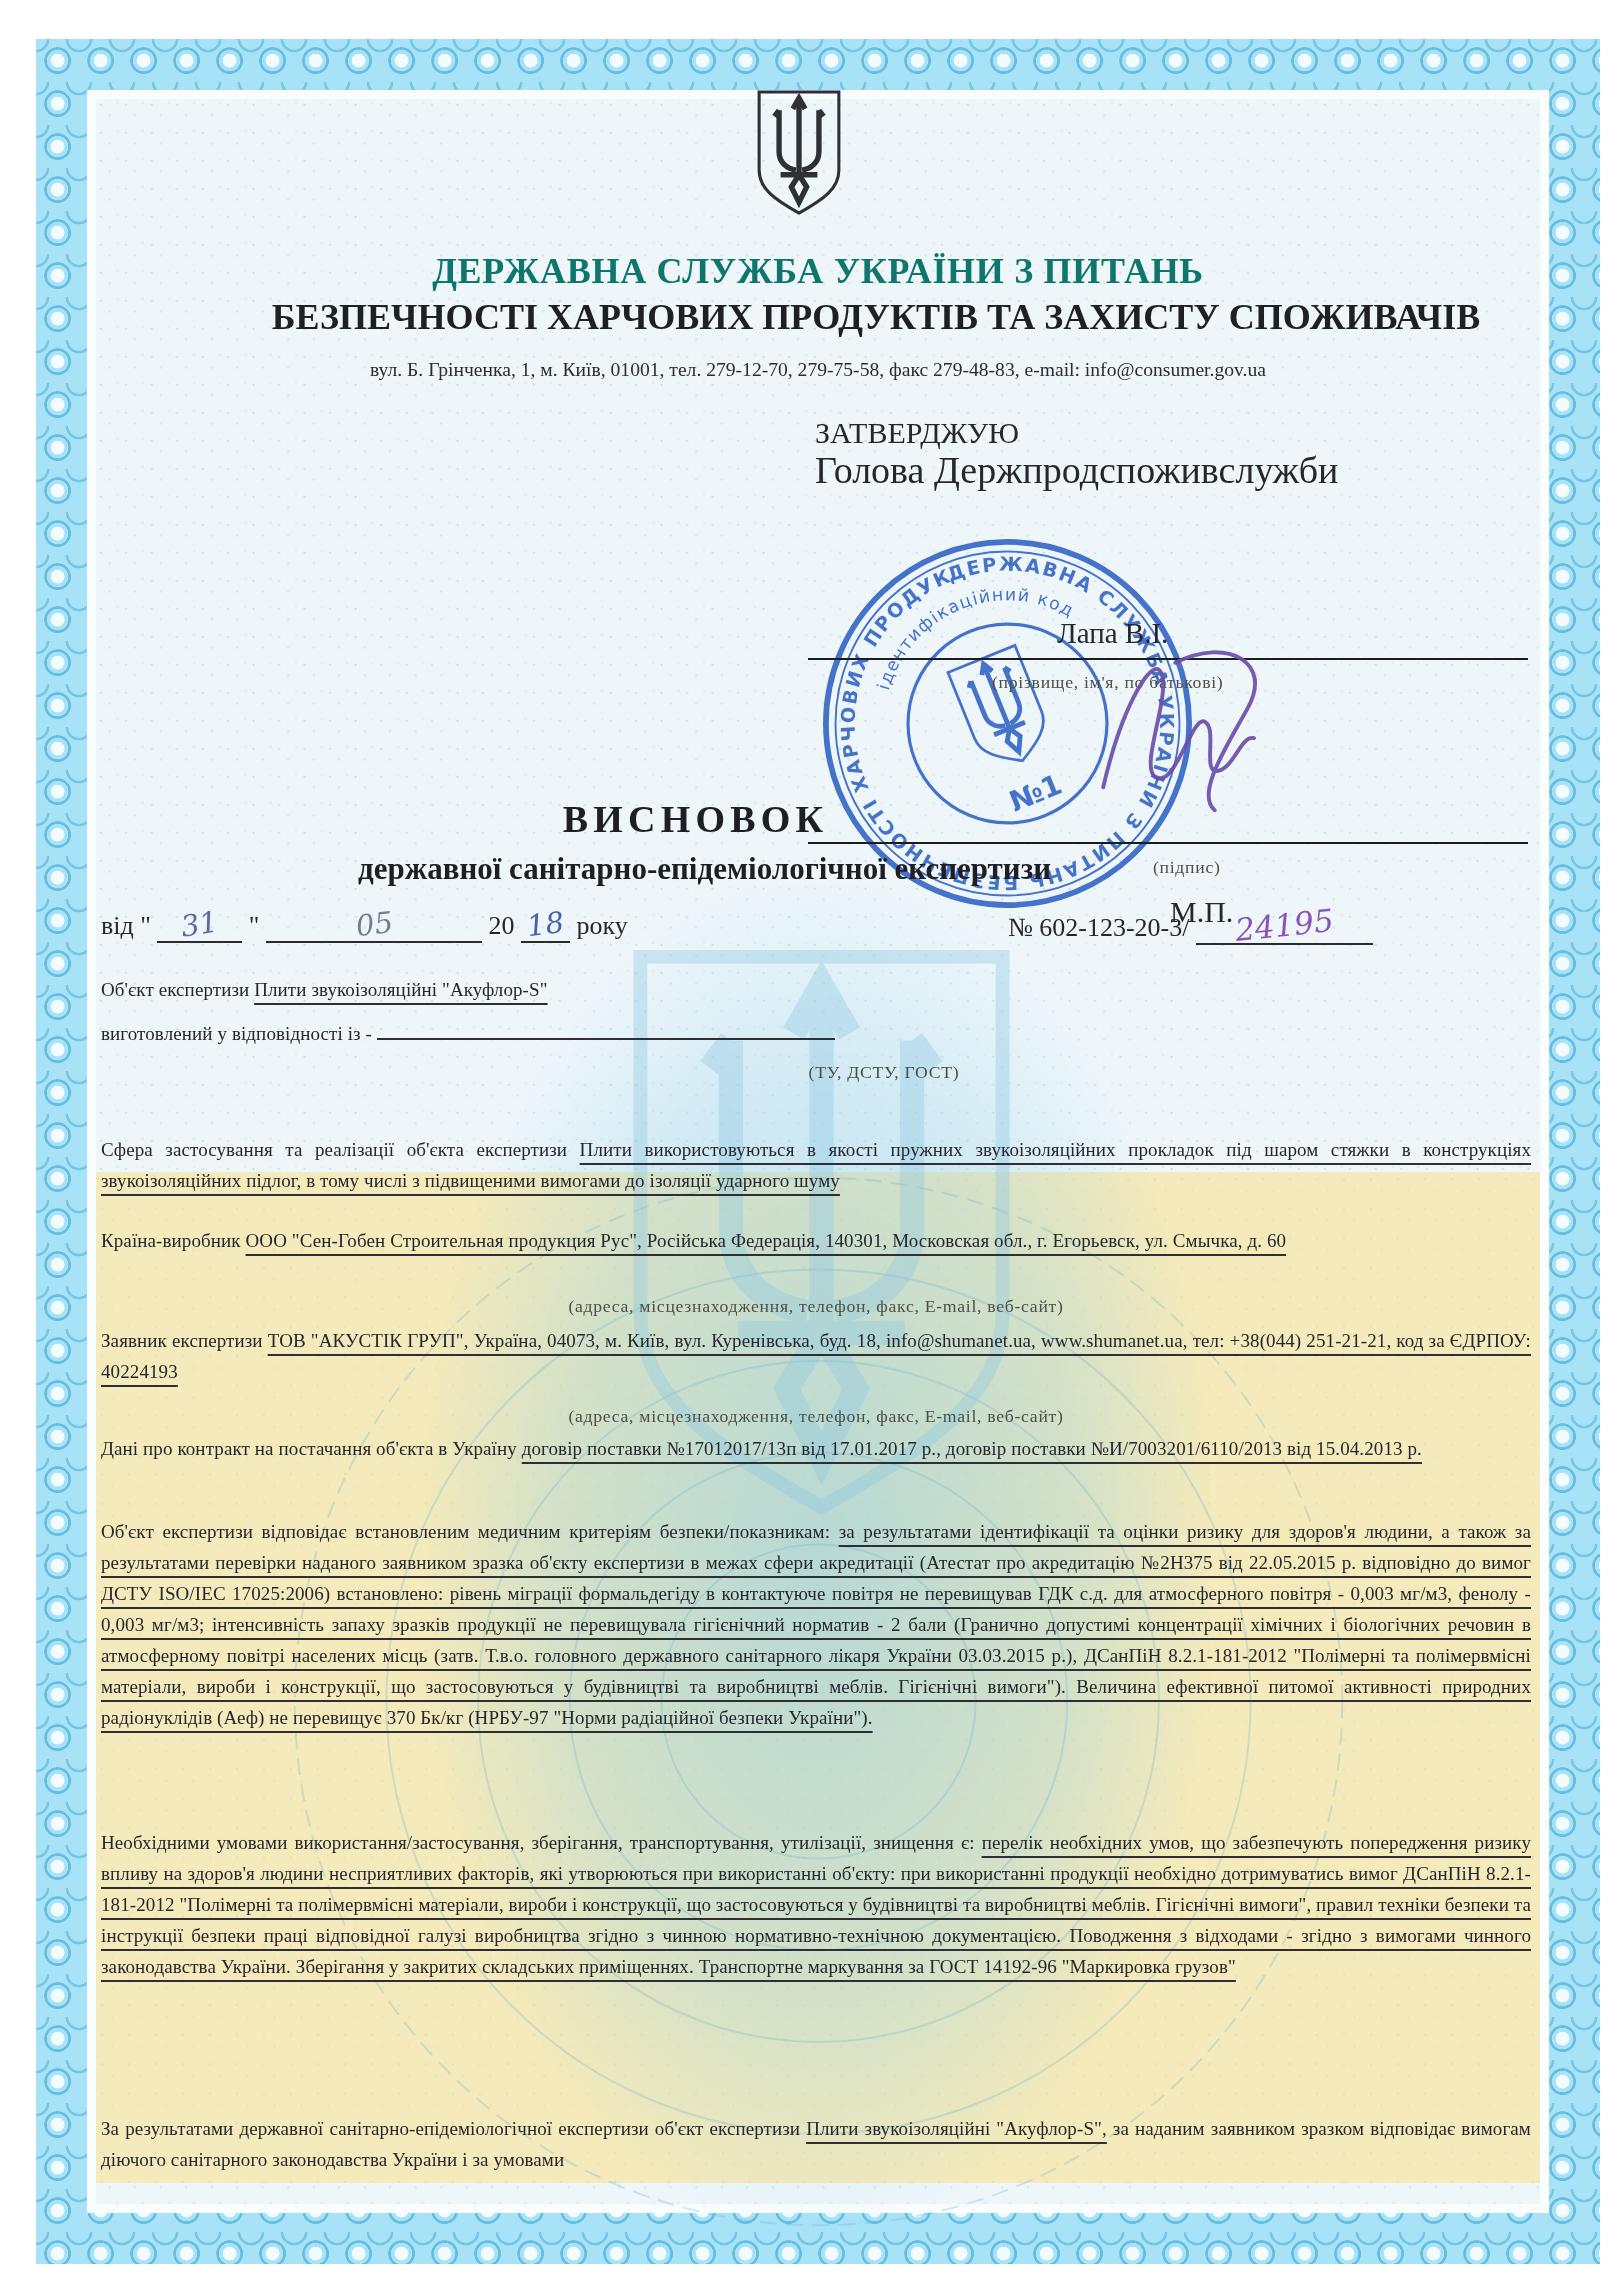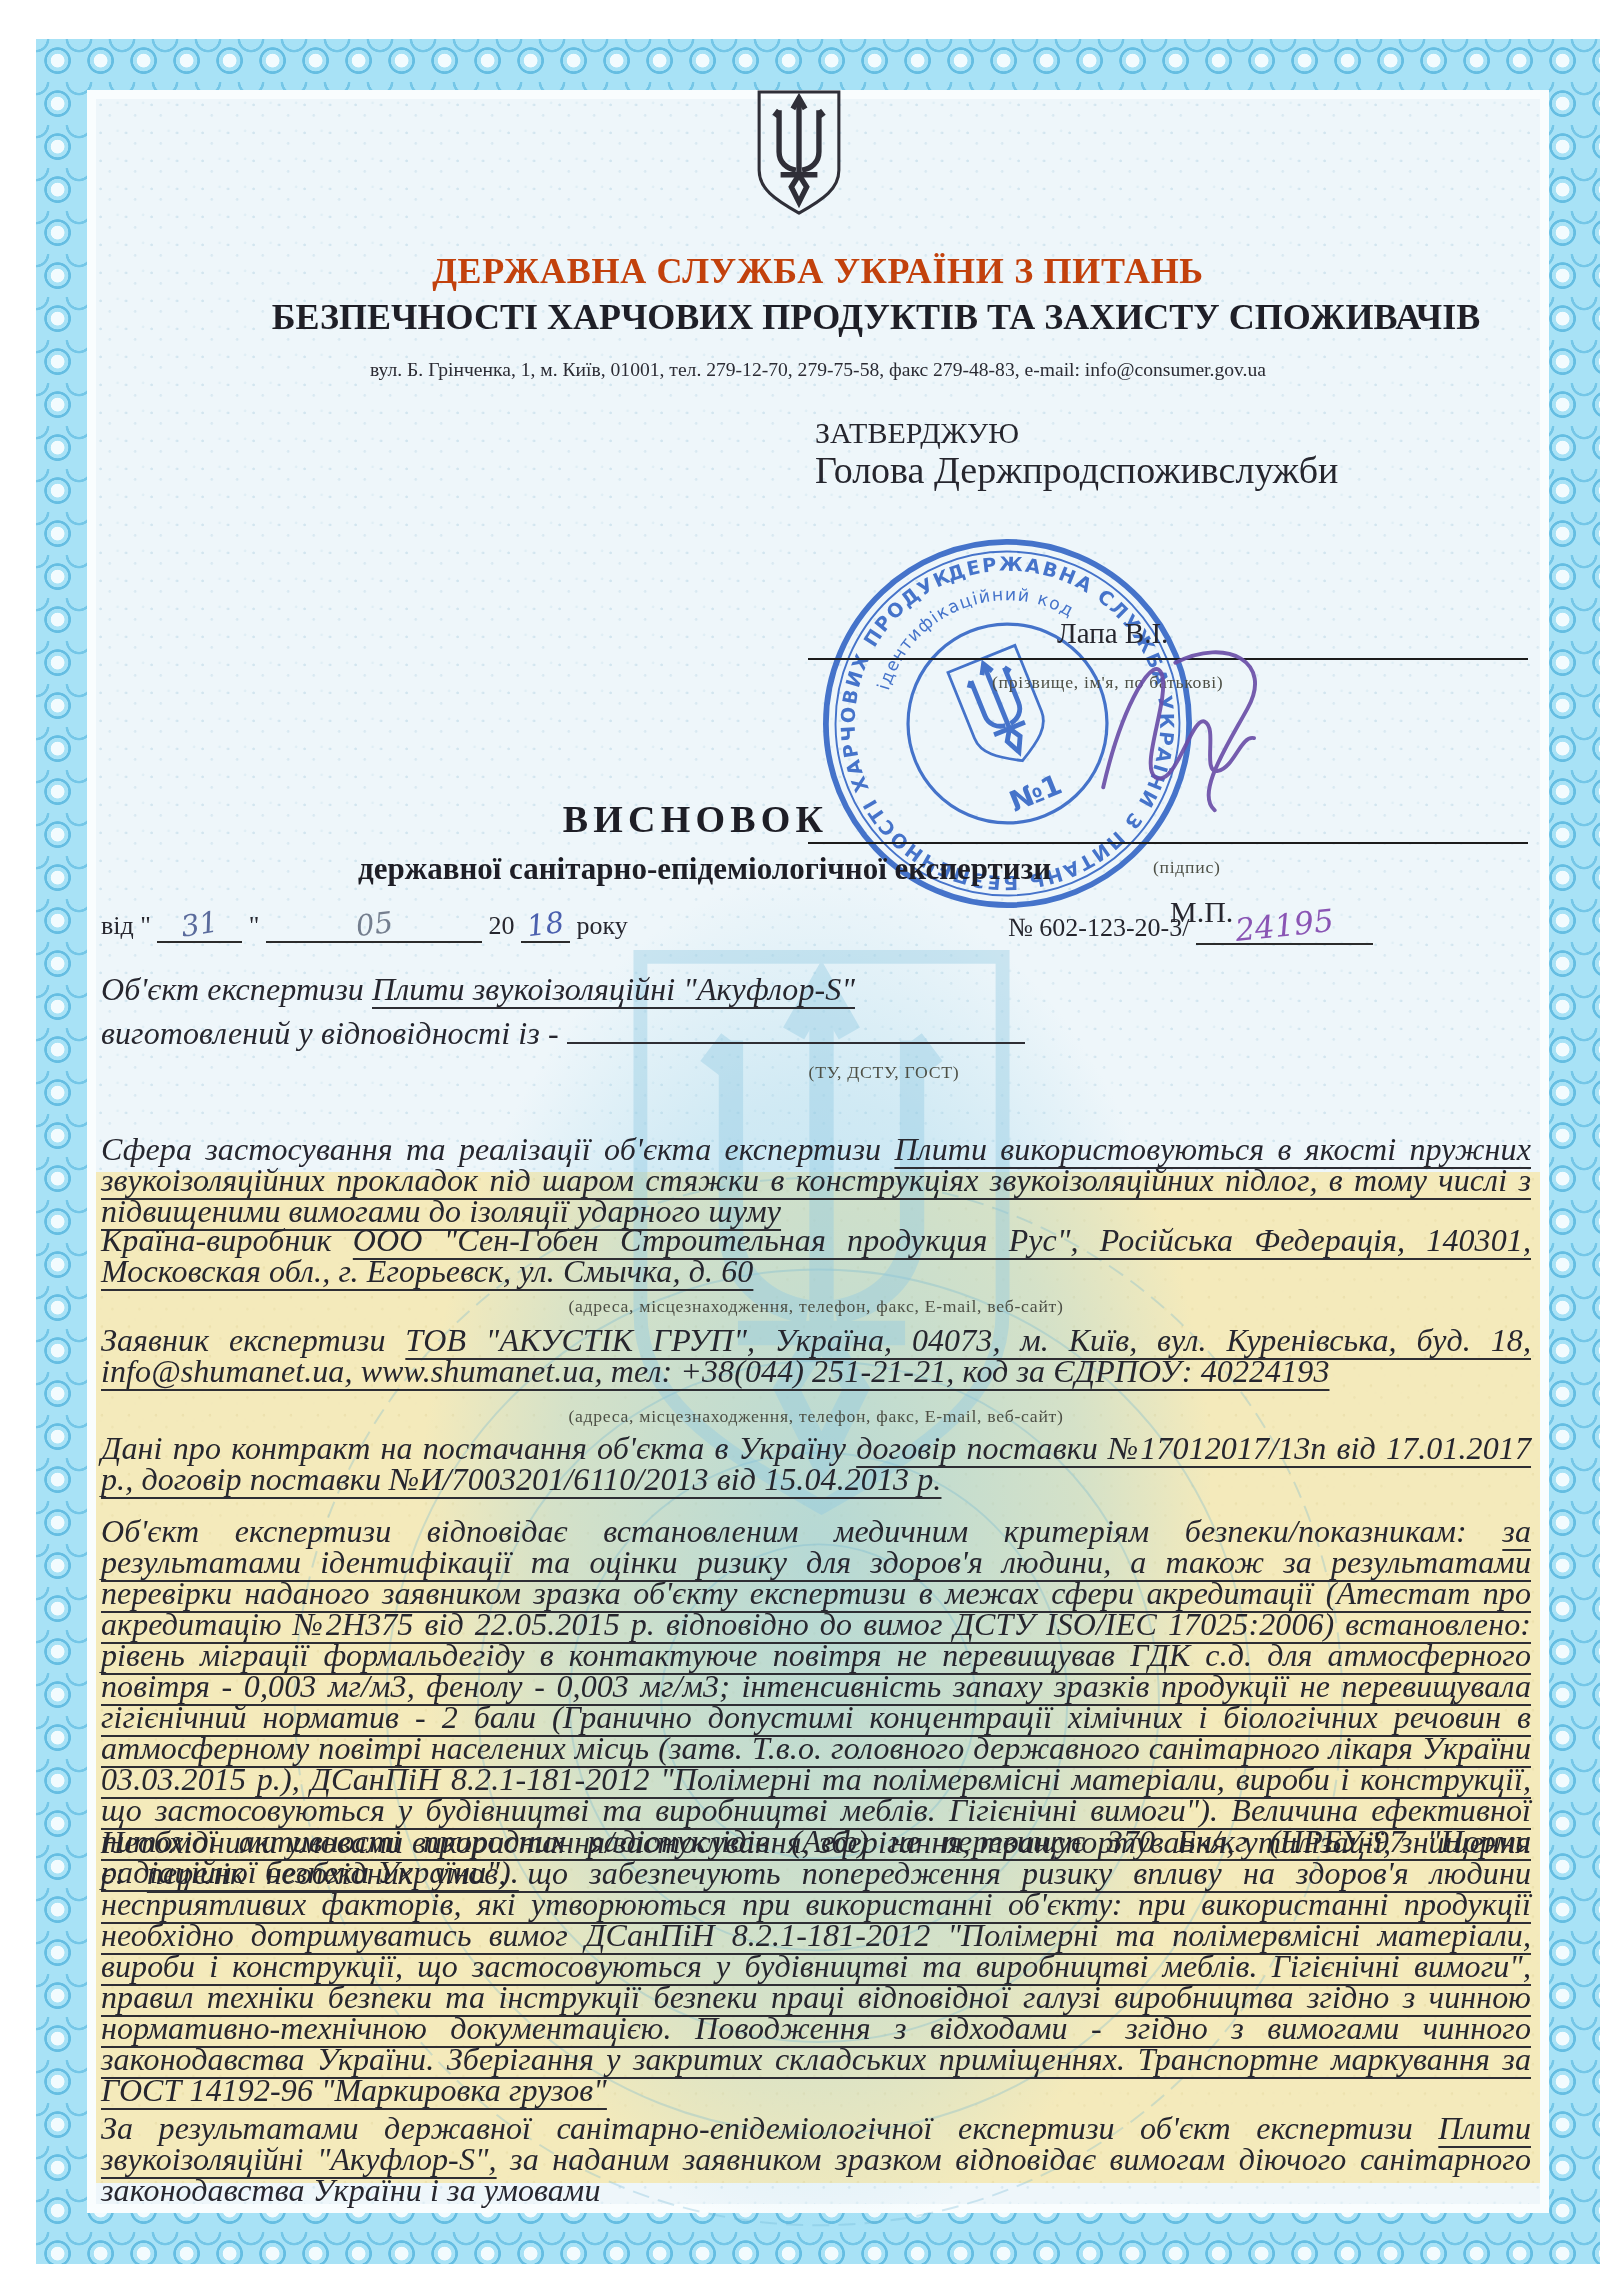--- a/index.html
+++ b/index.html
@@ -29,21 +29,21 @@
              radial-gradient(circle at 16.4px 19px, rgba(190,170,90,.10) 1px, transparent 1.7px);
            background-size:27px 29.5px; }
   .wm-column { position:absolute; left:425px; top:884px; width:785px; height:1342px;
            background:radial-gradient(ellipse at center, rgba(140,205,230,.6) 0%, rgba(140,205,230,.3) 48%, transparent 72%); }
   .wm-rings { position:absolute; left:262px; top:1145px; width:1113px; height:1113px; }
   .wm-tryzub { position:absolute; left:612px; top:936px; width:419px; height:592px; color:#8fc9e2; opacity:.38; }
 
   
   .emblem { position:absolute; left:753px; top:85px; width:92px; height:135px; color:#2f2f38; }
   .agency-1 { position:absolute; left:88px; top:250px; width:1460px; text-align:center;
-              font-size:36px; font-weight:bold; letter-spacing:0.7px; color:#c2410c; }
+              font-size:36px; font-weight:bold; letter-spacing:0.7px; color:#0f766e; }
   .agency-2 { position:absolute; left:88px; top:296px; width:1576px; text-align:center;
               font-size:36px; font-weight:bold; color:#1f1f27; }
   .agency-addr { position:absolute; left:88px; top:359px; width:1460px; text-align:center;
               font-size:19.6px; color:#2b2b33; }
 
   .approve { position:absolute; left:815px; top:416px; font-size:30px; }
   .approver { position:absolute; left:815px; top:448px; font-size:38px; }
 
   
   .stamp { position:absolute; left:815px; top:531px; width:385px; height:385px;
@@ -73,22 +73,22 @@
   .num-row  { position:absolute; left:1008px; top:907px; font-size:26px; }
   .blank { display:inline-block; border-bottom:2px solid #2b2b2b; text-align:center; }
   .b-day { width:85px; } .b-month { width:216px; } .b-year { width:49px; } .b-num { width:177px; }
   .hand { font-family:"DejaVu Serif", serif; font-style:italic; }
   .h-day   { display:inline-block; color:#5a6b9c; transform:rotate(-9deg); font-size:29px; }
   .h-month { display:inline-block; color:rgba(75,85,105,.75); transform:rotate(-7deg); font-size:29px; }
   .h-year  { display:inline-block; color:#4a5fae; transform:rotate(-7deg); font-size:29px; }
   .h-num   { display:inline-block; color:#8a55b4; transform:rotate(-6deg); font-size:31px; }
 
   
-  .para { position:absolute; left:101px; width:1430px; margin:0; font-size:32px;
-          line-height:31px; text-align:justify; letter-spacing:0.1px; color:#26262e;font-style:italic; }
+  .para { position:absolute; left:101px; width:1430px; margin:0; font-size:19px;
+          line-height:31px; text-align:justify; letter-spacing:0.1px; color:#26262e; }
   .uv { text-decoration:underline; text-decoration-thickness:1.6px; text-underline-offset:6.5px;
         text-decoration-color:#2e2e34; }
   .fill-line { display:inline-block; width:458px; border-bottom:2px solid #2e2e34; }
   .p-object { top:974px; } .p-made { top:1018px; } .p-code { top:1085px; }
   .p-scope { top:1134px; } .p-producer { top:1225px; } .p-applicant { top:1325px; }
   .p-contract { top:1433px; } .p-conform { top:1500px;margin-top:16px; } .p-conditions { top:1827px; }
   .p-result { top:2113px; }
   .cap-standards { left:655px; top:1062px; width:458px; text-align:center; }
   .cap-addr1 { left:101px; top:1296px; width:1430px; text-align:center; }
   .cap-addr2 { left:101px; top:1406px; width:1430px; text-align:center; }

